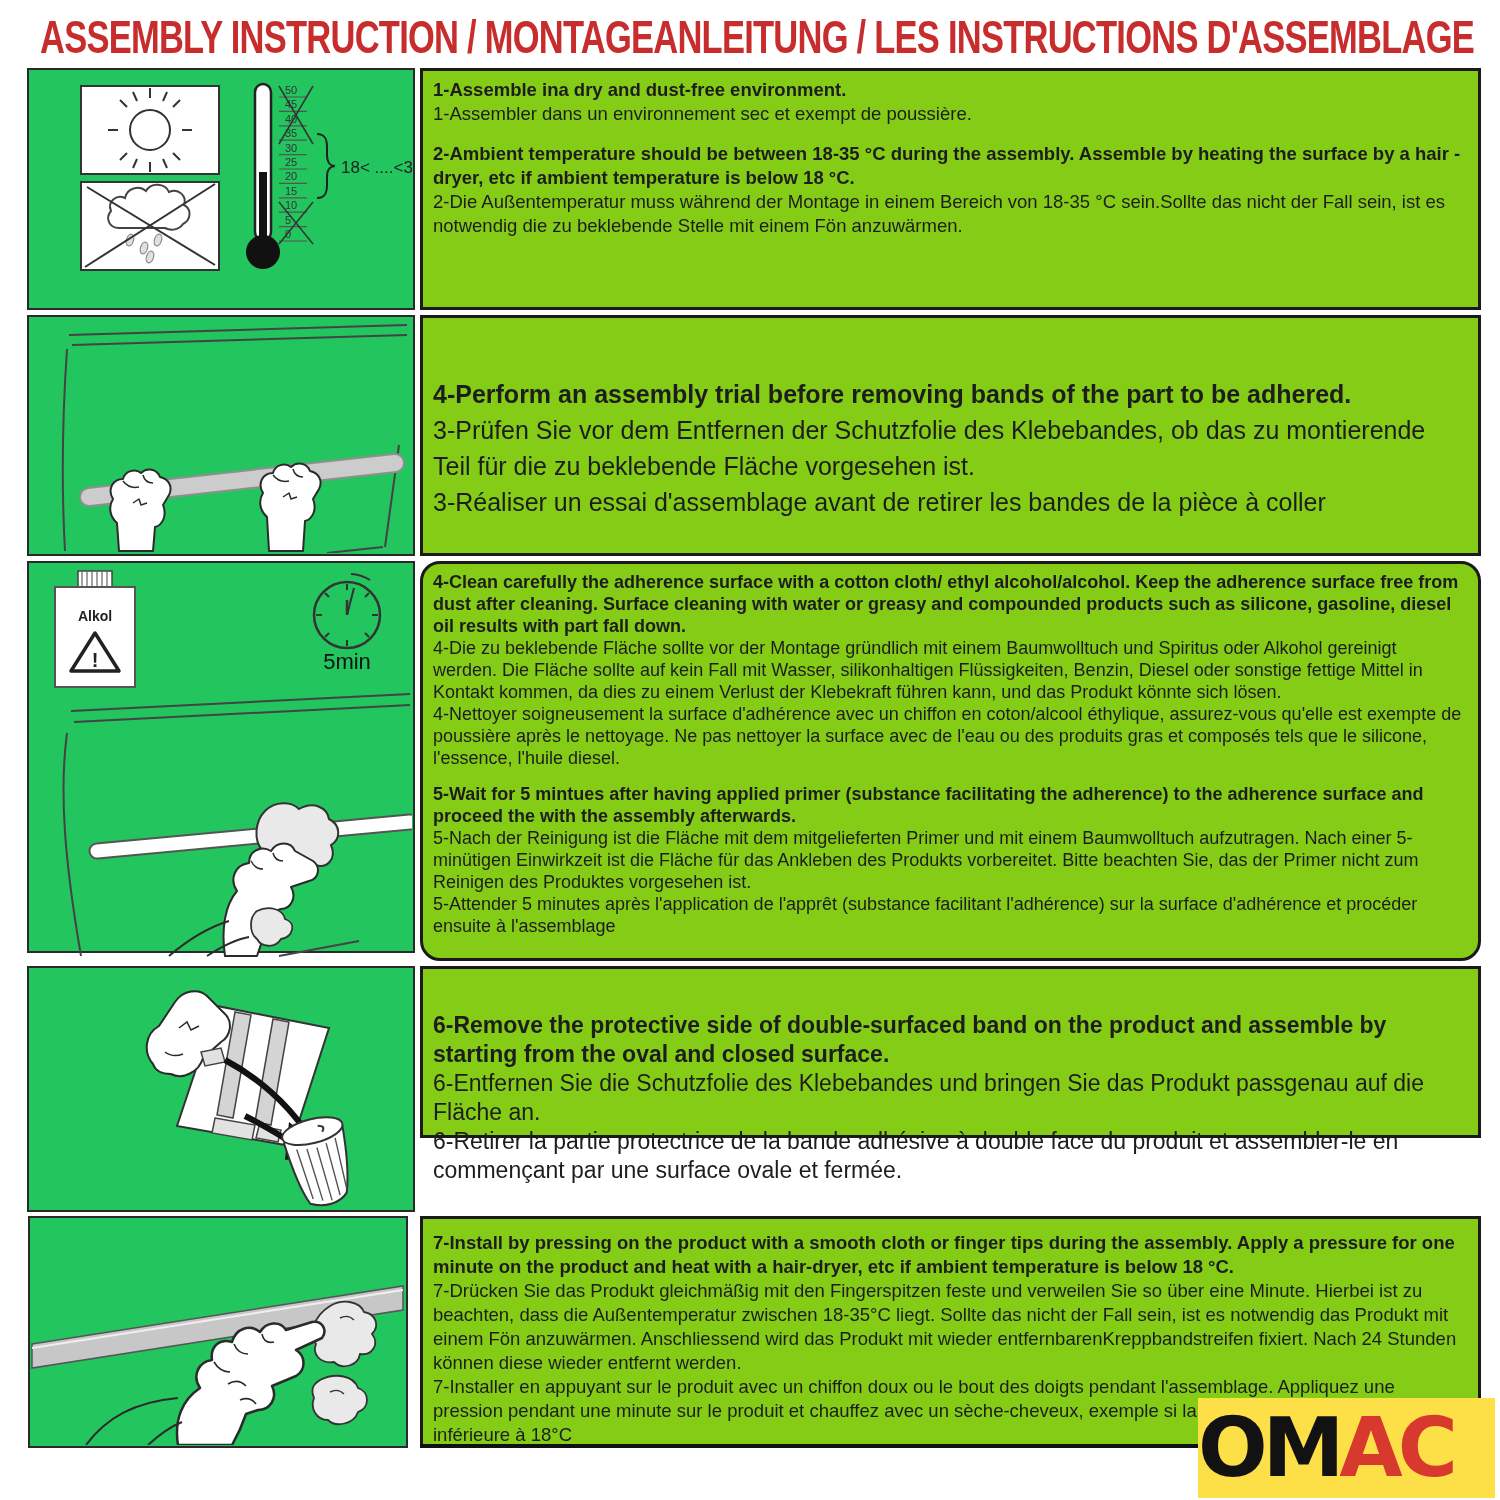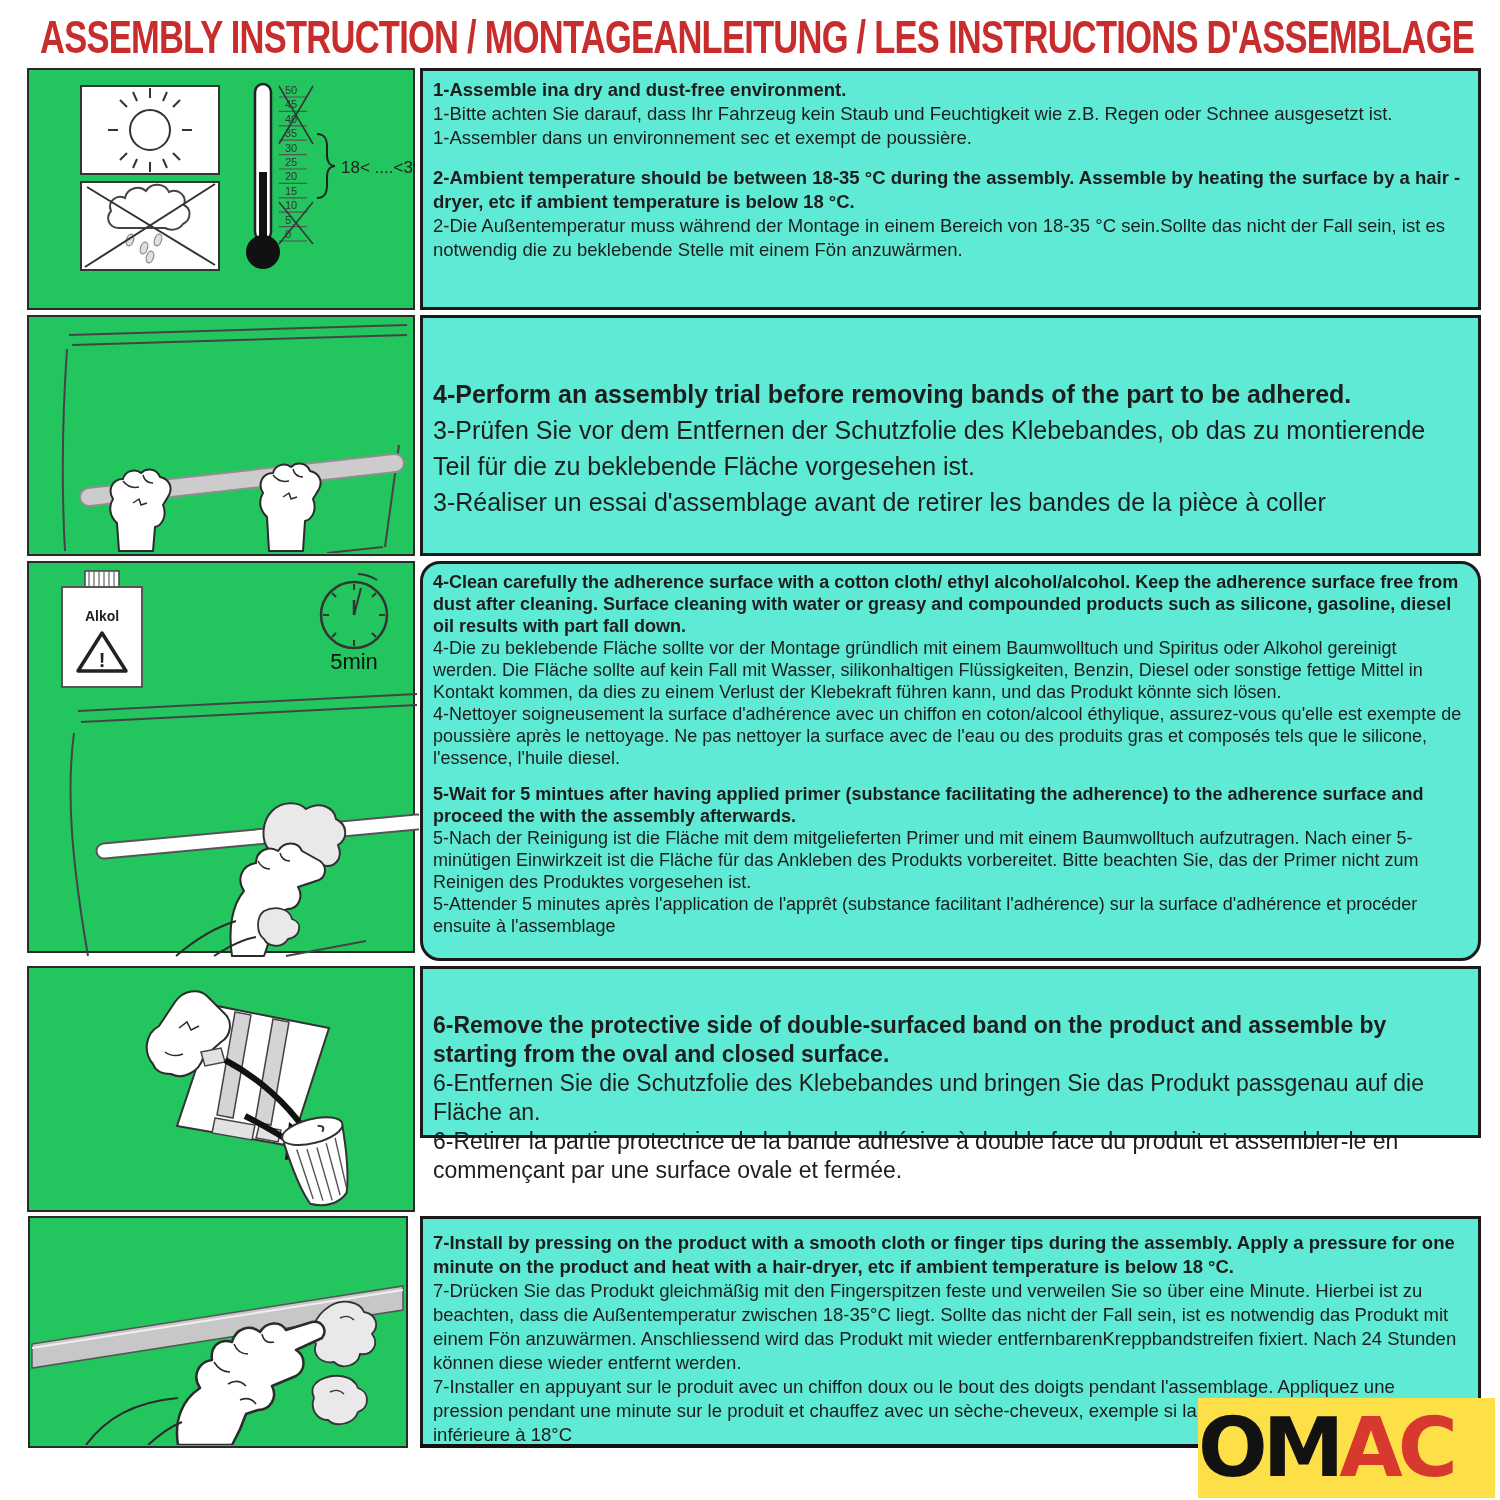--- a/index.html
+++ b/index.html
@@ -2,21 +2,21 @@
 <html><head>
 <meta charset="utf-8">
 <style>
   html,body{margin:0;padding:0;background:#ffffff;}
   body{width:1500px;height:1500px;position:relative;overflow:hidden;
        font-family:"Liberation Sans","DejaVu Sans",sans-serif;color:#1d1d1d;}
   .abs{position:absolute;}
   #title{left:40px;top:10px;font-size:46px;font-weight:bold;letter-spacing:-1px;
          white-space:nowrap;transform:scaleX(0.75);transform-origin:left top;}
   .illus-box{left:27px;width:388px;border:2.5px solid #2a2a2a;background:#22c55e;box-sizing:border-box;}
-  .text-box{left:420px;width:1061px;border:3px solid #1a1a1a;background:#5eead4;box-sizing:border-box;}
+  .text-box{left:420px;width:1061px;border:3px solid #1a1a1a;background:#84cc16;box-sizing:border-box;}
   .text-box p{margin:0;padding:0 14px 0 10px;}
   .b{font-weight:bold;}
   
   .s1 p{font-size:18.5px;line-height:24px;}
   .s2 p{font-size:25px;line-height:36px;}
   .s3 p{font-size:18px;line-height:22px;}
   .s4 p{font-size:23px;line-height:29px;}
   .s5 p{font-size:18.5px;line-height:24px;}
   .gap{margin-top:16px !important;}
   .gap14{margin-top:14px !important;}
@@ -73,21 +73,20 @@
         <text x="256" y="168">0</text>
       </g>
       <path d="M 250,16 L 284,74 M 284,16 L 250,74 M 250,132 L 284,174 M 284,132 L 250,174" stroke="#333" stroke-width="1.5" fill="none"></path>
       <path d="M 288,64 C 296,64 298,69 298,77 L 298,85 C 298,93 302,96 306,96 C 302,96 298,99 298,107 L 298,115 C 298,123 296,128 288,128" stroke="#222" stroke-width="2" fill="none"></path>
       <text x="312" y="103" font-size="17" fill="#222">18&lt; ....&lt;35 C</text>
     </g>
   </svg>
 </div>
 <div class="abs text-box s1" style="top:68px;height:242px;padding-top:7px;">
   <p class="b">1-Assemble ina dry and dust-free environment.</p>
-  <p>1-Bitte achten Sie darauf, dass Ihr Fahrzeug kein Staub und Feuchtigkeit wie z.B. Regen oder Schnee ausgesetzt ist.</p>
   <p>1-Assembler dans un environnement sec et exempt de poussière.</p>
   <p class="b gap">2-Ambient temperature should be between 18-35 °C  during the assembly. Assemble by heating the surface by a hair -dryer, etc if ambient temperature is below 18 °C.</p>
   <p>2-Die Außentemperatur muss während der Montage in einem Bereich von 18-35 °C  sein.Sollte das nicht der Fall sein, ist es notwendig die zu beklebende Stelle mit einem Fön anzuwärmen.</p>
 </div>
 
 <div class="abs illus-box" style="top:315px;height:241px;">
   <svg width="383" height="236" viewBox="0 0 383 236">
     <g stroke="#444" stroke-width="2" fill="none">
       <path d="M 40,18 L 378,8"></path>
       <path d="M 43,28 L 378,18"></path>
@@ -106,21 +105,21 @@
       <path d="M 244,158 q 6,8 16,6 M 264,152 q 2,8 10,8 M 254,180 l 6,-4 l 2,6 l 6,-2" fill="none" stroke-width="1.5"></path>
     </g>
   </svg>
 </div>
 <div class="abs text-box s2" style="top:315px;height:241px;padding-top:58px;">
   <p class="b">4-Perform an assembly trial before removing bands of the part to be adhered.</p>
   <p>3-Prüfen Sie vor dem Entfernen der Schutzfolie des Klebebandes, ob das zu montierende Teil für die zu beklebende Fläche vorgesehen ist.</p>
   <p>3-Réaliser un essai d'assemblage avant de retirer les bandes de la pièce à coller</p>
 </div>
 
-<div class="abs illus-box" style="top:561px;height:392px;padding-left:7px;">
+<div class="abs illus-box" style="top:561px;height:392px;">
   <svg width="383" height="395" viewBox="0 0 383 395">
     <g>
       <rect x="49" y="8" width="34" height="16" fill="#fff" stroke="#444" stroke-width="1.5"></rect>
       <path d="M53,8 V24 M58,8 V24 M63,8 V24 M68,8 V24 M73,8 V24 M78,8 V24" stroke="#666" stroke-width="1.2"></path>
       <rect x="26" y="24" width="80" height="100" fill="#fff" stroke="#555" stroke-width="2"></rect>
       <text x="66" y="58" font-size="14" font-weight="bold" fill="#222" text-anchor="middle">Alkol</text>
       <g>
         <path d="M 66,70 L 90,108 L 42,108 Z" fill="none" stroke="#222" stroke-width="3.5" stroke-linejoin="round"></path>
         <text x="66" y="104" font-size="20" font-weight="bold" fill="#222" text-anchor="middle">!</text>
       </g>

